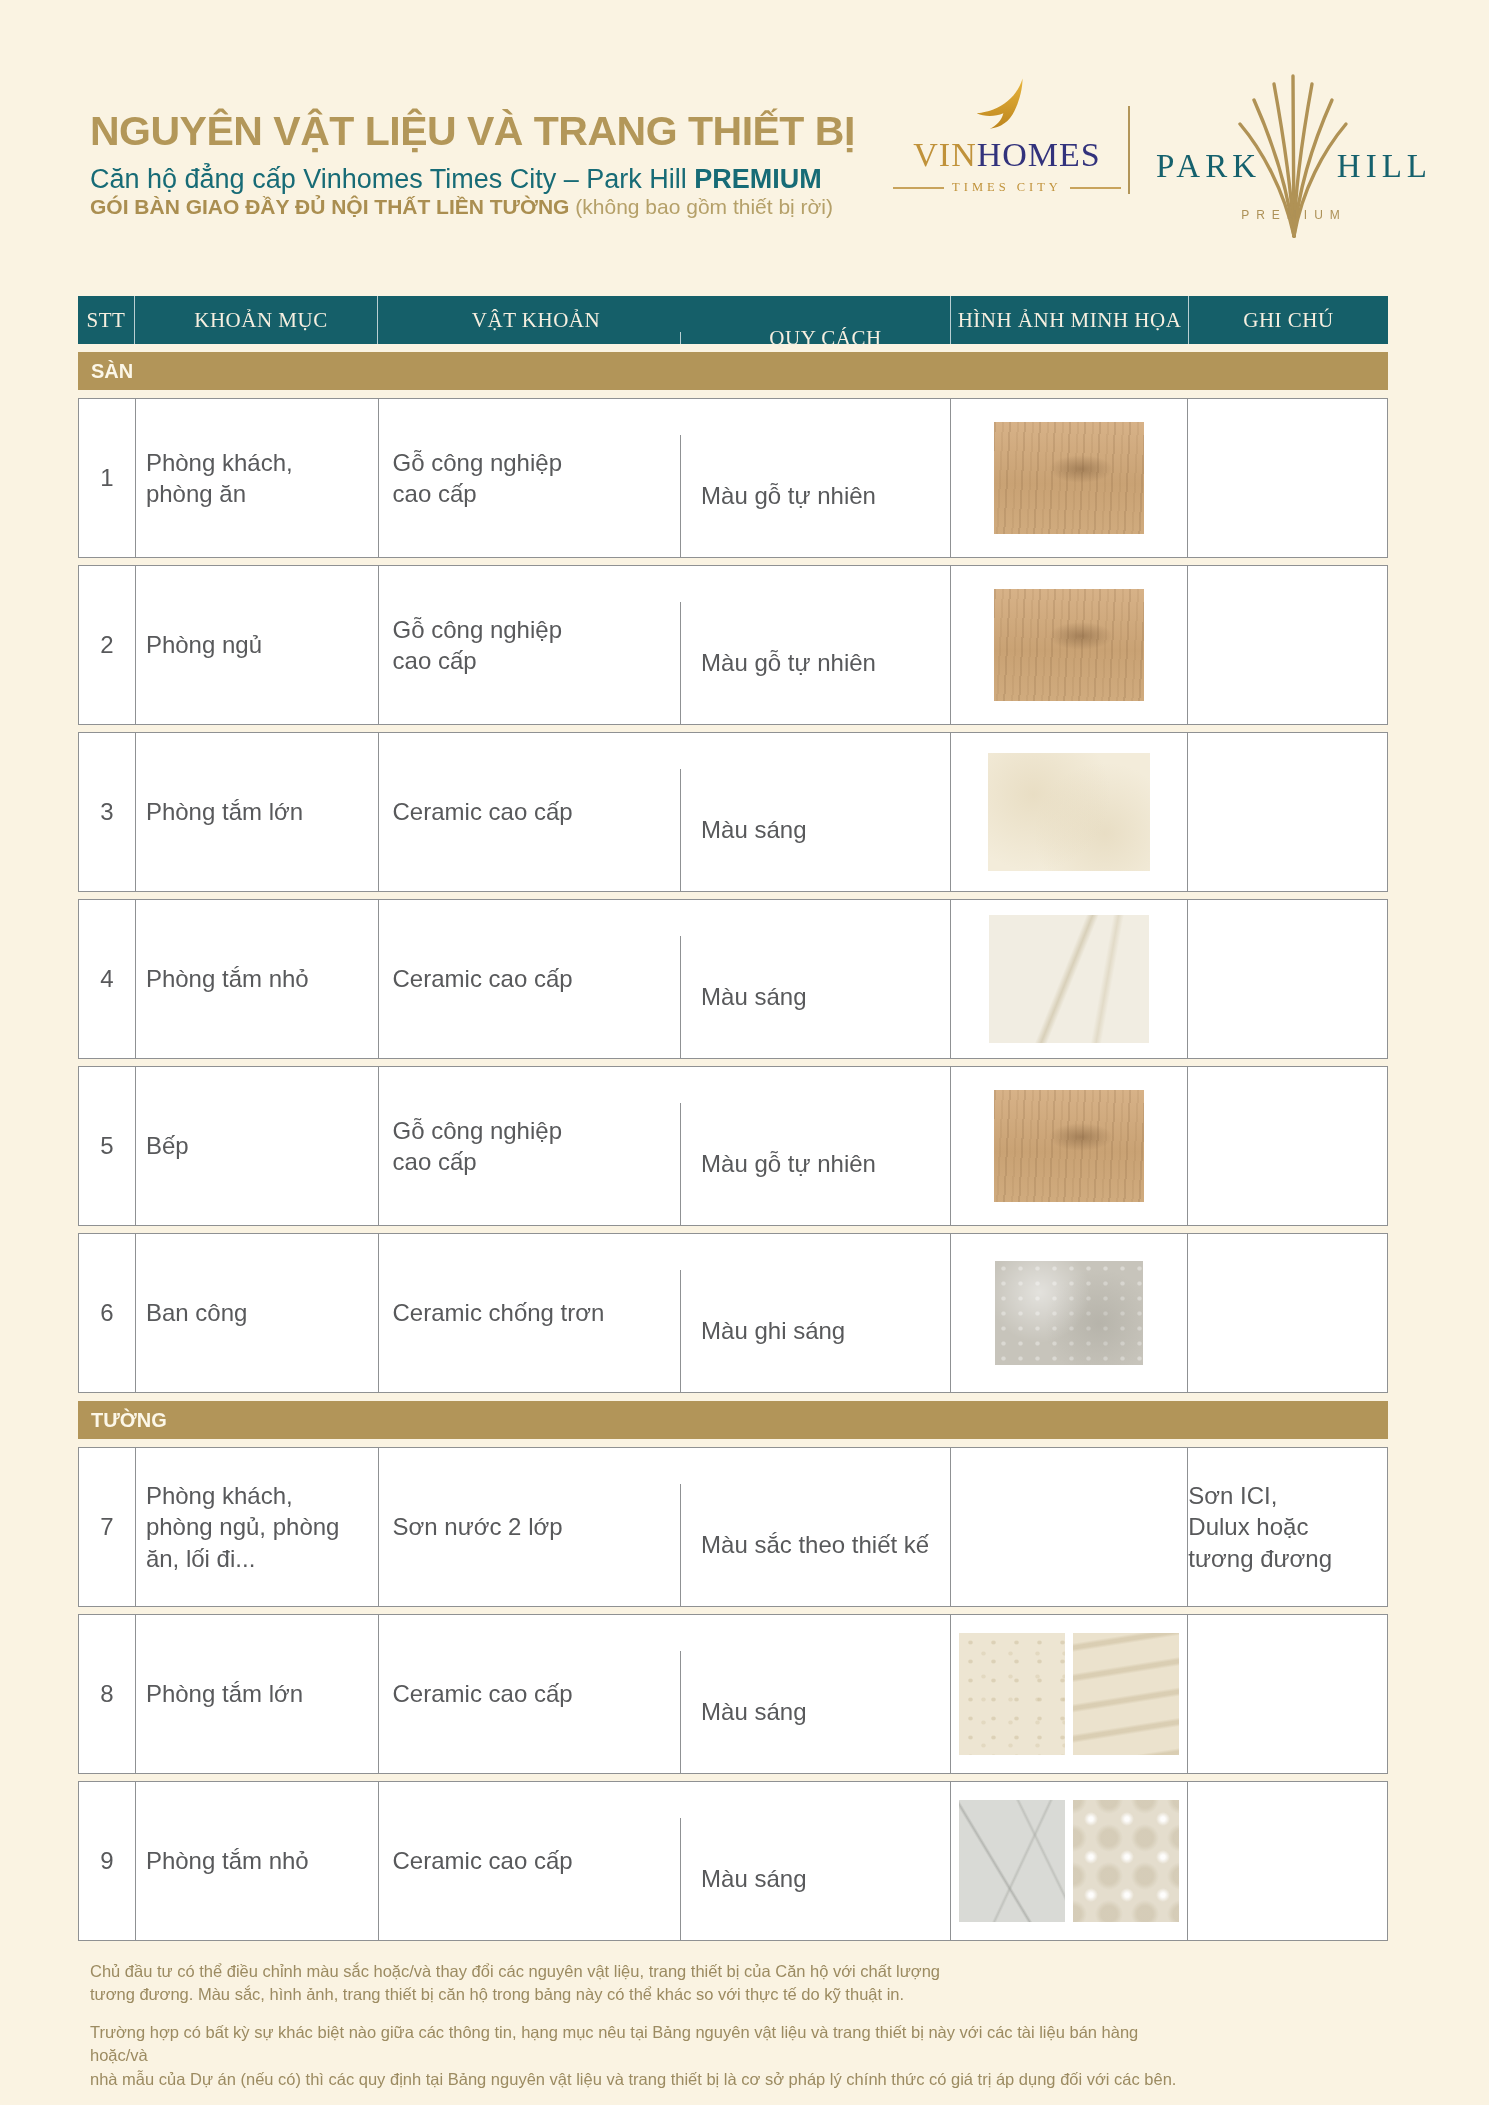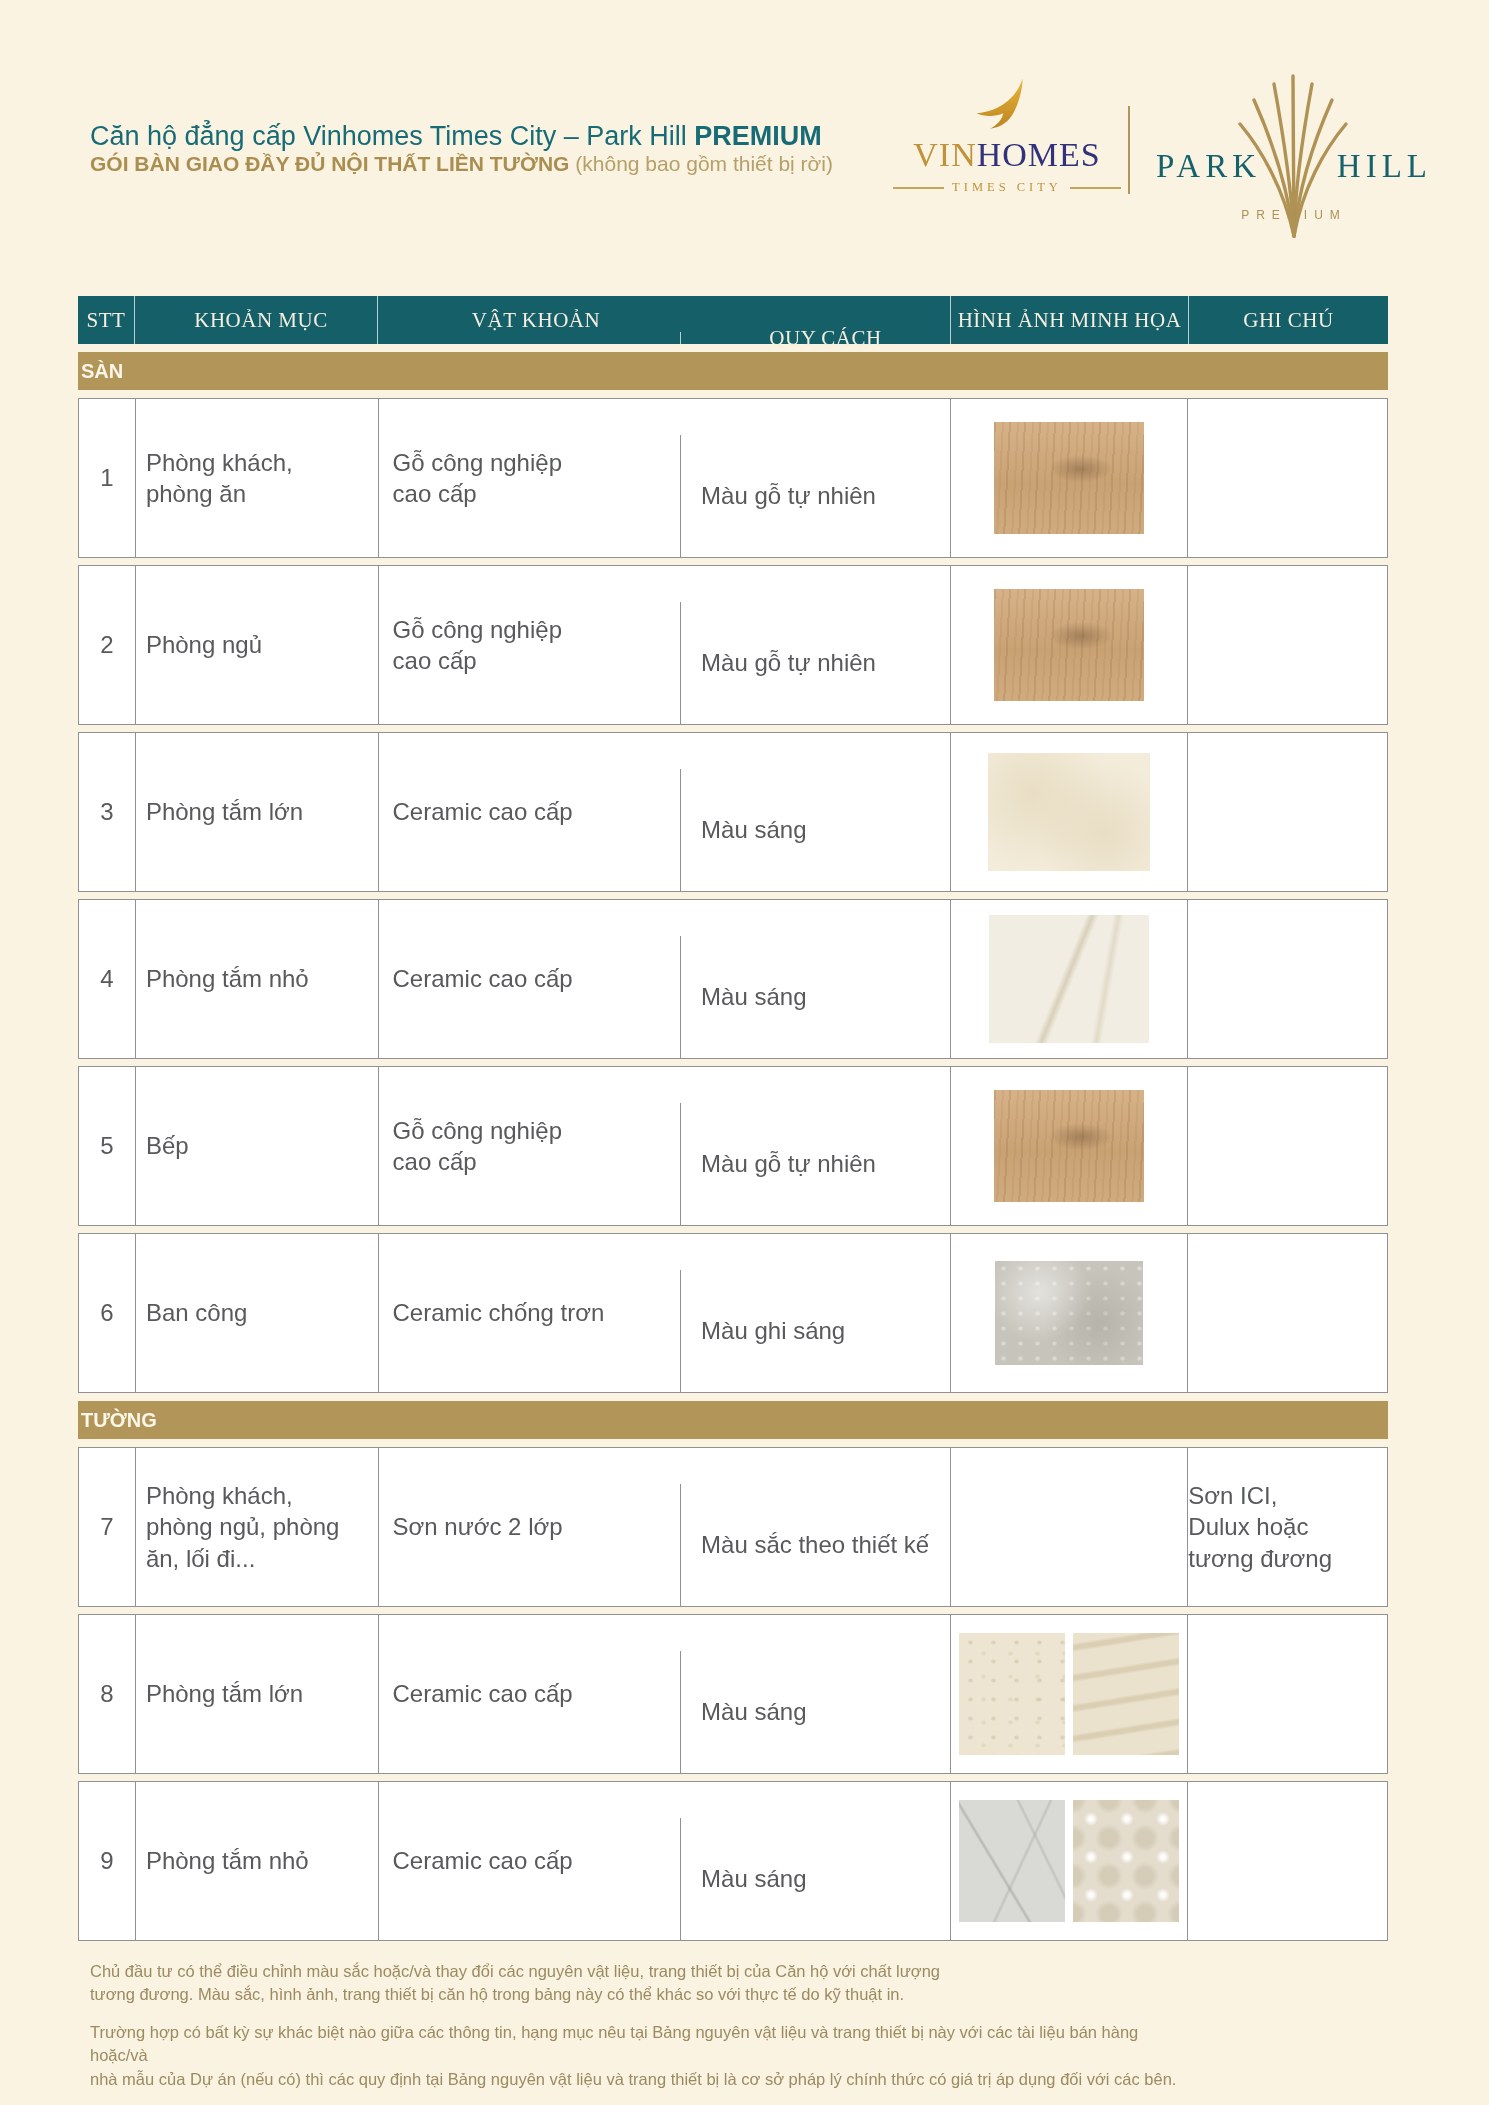--- a/index.html
+++ b/index.html
@@ -38,21 +38,21 @@
               font-size:12px;letter-spacing:7px;color:#ad9157;}
 
   
   .mat-table{position:absolute;left:78px;top:296px;width:1310px;}
   .thead{display:flex;height:48px;background:#155f69;}
   .thead .cell{display:flex;align-items:center;justify-content:center;color:#f6efe0;
                font-family:"Liberation Serif","DejaVu Serif",serif;font-size:21px;letter-spacing:.5px;
                border-left:1px solid rgba(255,255,255,.7);box-sizing:border-box;}
   .thead .cell:first-child{border-left:none;}
   .section-bar{height:38px;background:#b29559;color:#fcf7e8;font-weight:bold;font-size:20px;
-               display:flex;align-items:center;padding-left:3px;box-sizing:border-box;margin:8px 0;}
+               display:flex;align-items:center;padding-left:13px;box-sizing:border-box;margin:8px 0;}
   .row{display:flex;height:160px;background:#ffffff;border:1px solid #8f9193;box-sizing:border-box;margin-bottom:7px;}
   .row .cell{border-left:1px solid #8f9193;box-sizing:border-box;display:flex;align-items:center;
              color:#58595b;font-size:24px;line-height:1.3;white-space:pre-line;}
   .row .cell:first-child{border-left:none;justify-content:center;padding:0;}
   .c-stt{width:56px;}
   .c-item{width:243px;padding-left:10px;}
   .c-material{width:303px;padding-left:14px;}
   .c-spec{width:270px;padding-left:20px;margin-top:36px;}
   .c-img{width:238px;justify-content:center;gap:8px;padding:0;}
   .c-note{width:200px;}
@@ -98,20 +98,21 @@
   
   .footer{position:absolute;left:90px;top:1960px;width:1110px;font-size:16.5px;line-height:1.42;color:#9c8b61;}
   .footer p{margin:0 0 14px;white-space:pre-line;}
 </style>
 </head>
 <body>
 
 <div class="page">
 
   <div class="head-left">
+    <h1 class="page-title">NGUYÊN VẬT LIỆU VÀ TRANG THIẾT BỊ</h1>
     <div class="subtitle">
       <span>Căn hộ đẳng cấp Vinhomes Times City – Park Hill</span>
       <span class="premium">PREMIUM</span>
     </div>
     <div class="package-line">
       <span class="pkg-bold">GÓI BÀN GIAO ĐẦY ĐỦ NỘI THẤT LIỀN TƯỜNG</span>
       <span class="pkg-note">(không bao gồm thiết bị rời)</span>
     </div>
   </div>
 

